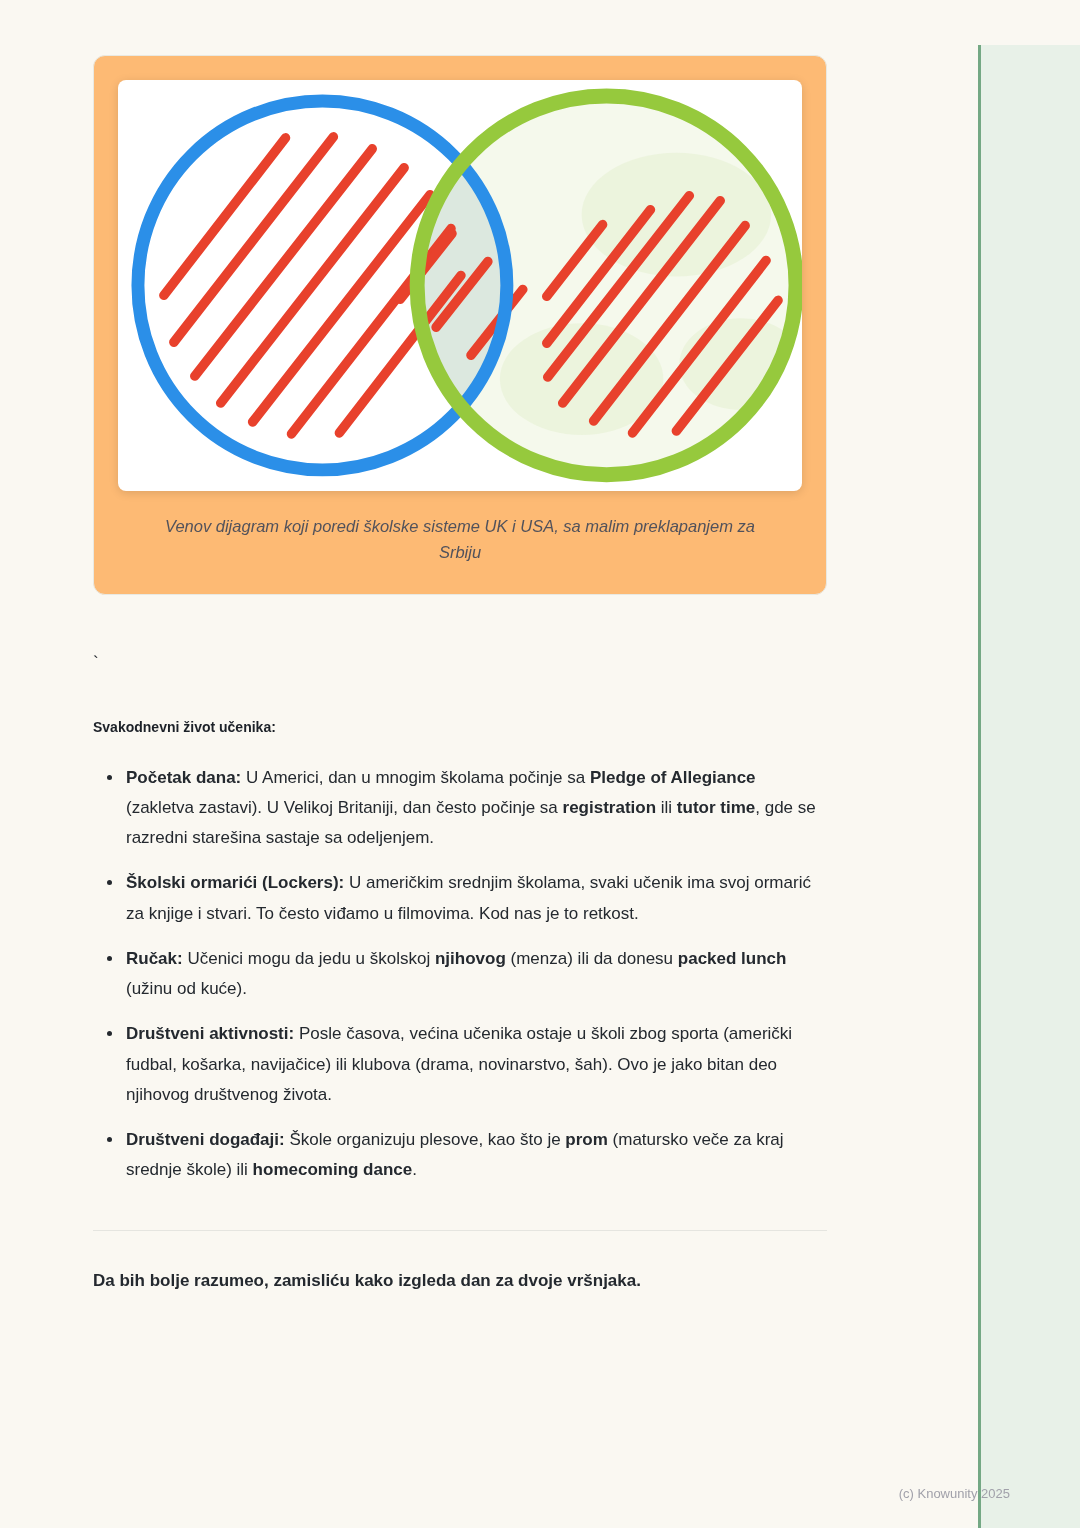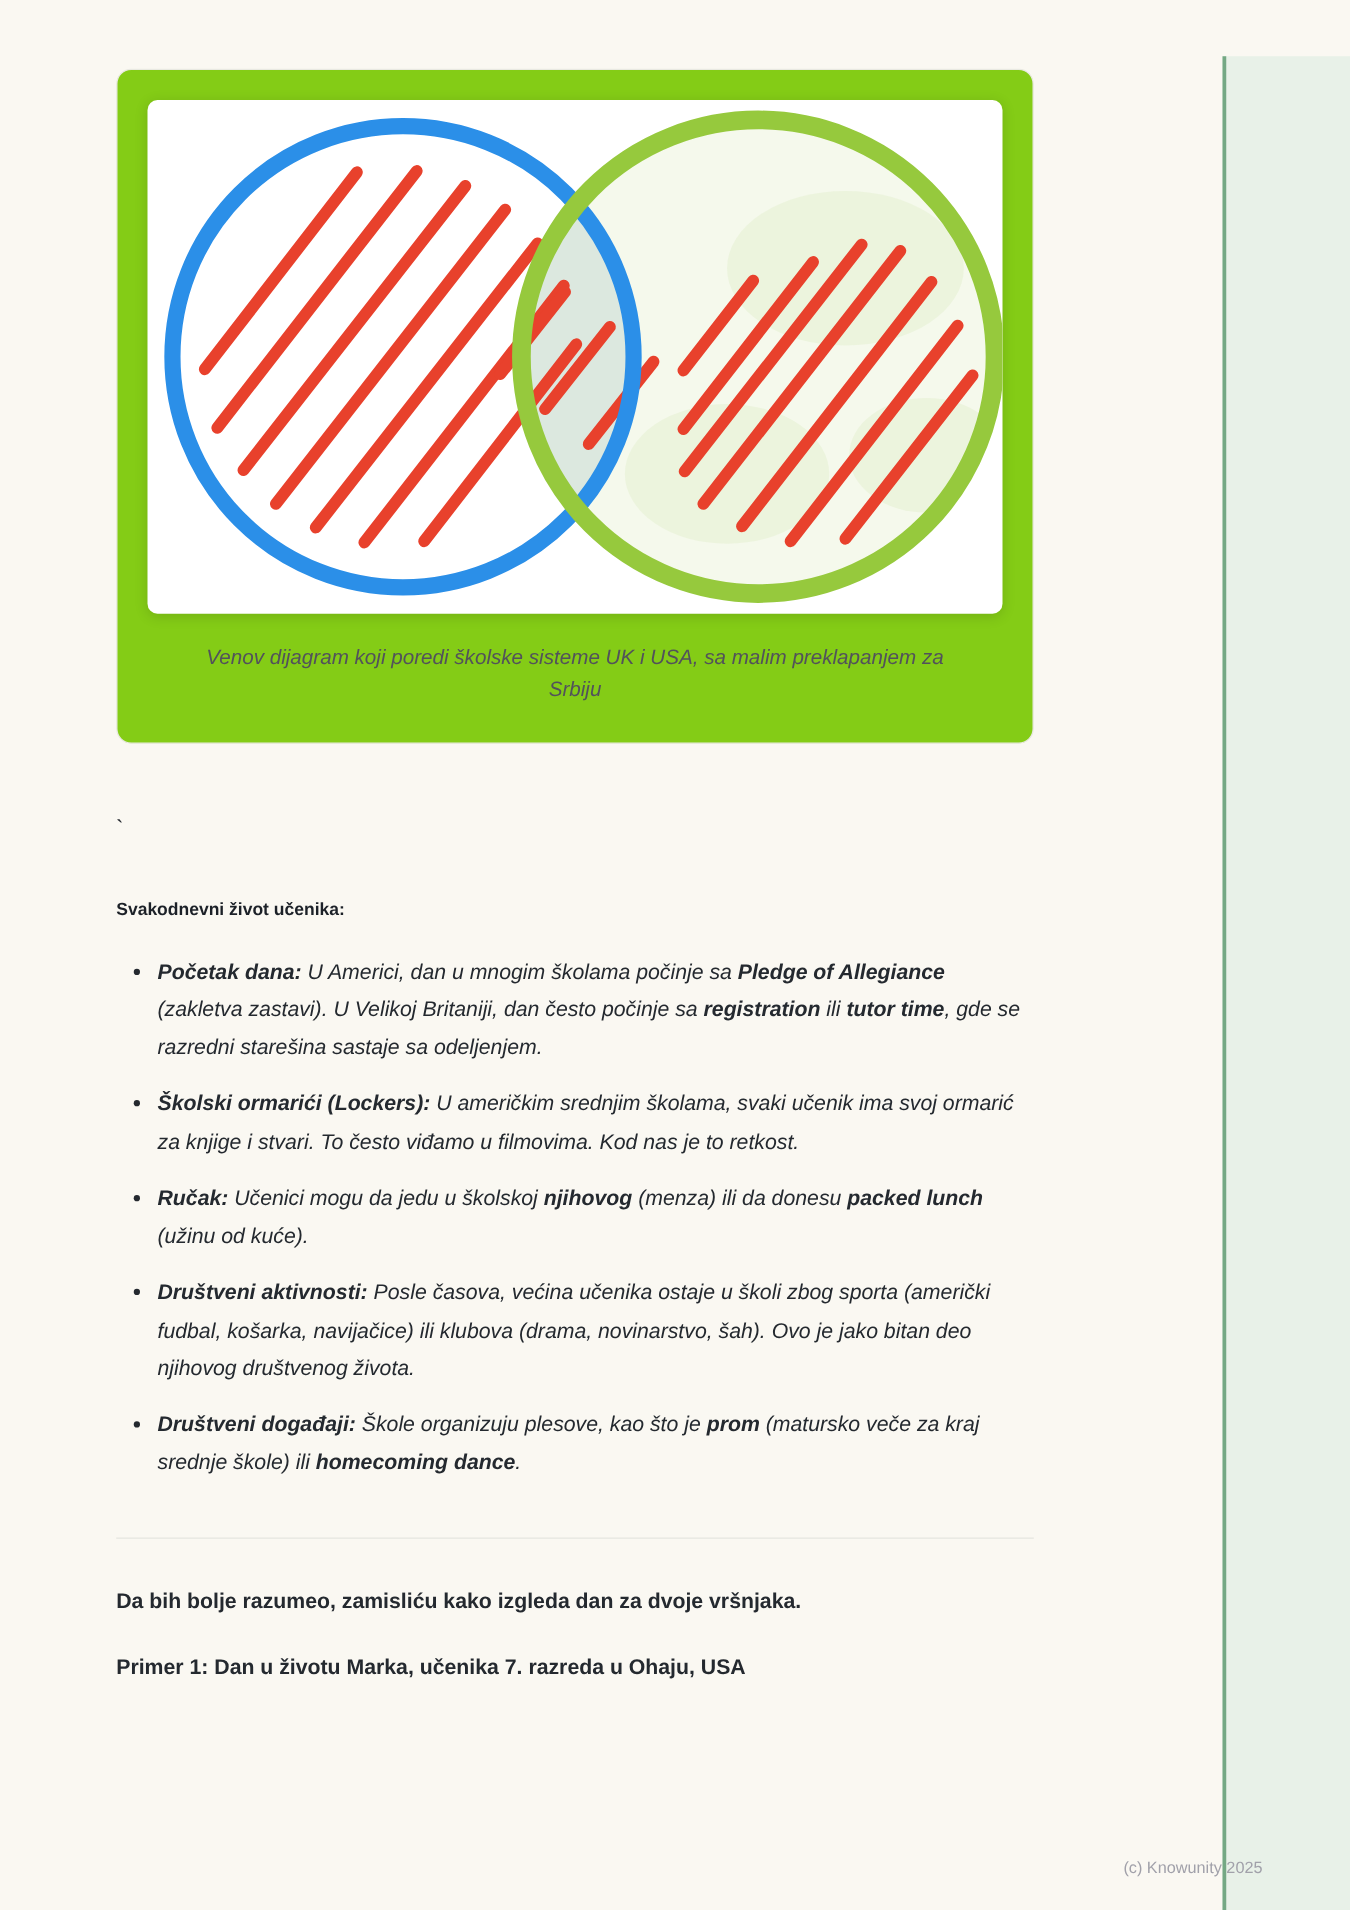--- a/index.html
+++ b/index.html
@@ -10,39 +10,38 @@
     color:#24292F;
     position:relative;
     overflow:hidden;
   }
   .edge-strip {
     position:absolute; top:45px; right:0; bottom:0; width:102px;
     background:#E8F1E8; border-left:3px solid #74A884;
   }
   .content { position:absolute; left:93px; top:55px; width:734px; }
   .card {
-    background:#84cc16; border:1px solid #E9E9E2; border-radius:12px;
+    background:#fdba74; border:1px solid #E9E9E2; border-radius:12px;
     padding:24px 24px 28px;
   }
   .img-frame {
     background:#ffffff; border-radius:8px; overflow:hidden;
     box-shadow:0 2px 10px rgba(0,0,0,0.13);
   }
   .img-frame svg { display:block; width:100%; height:auto; }
   figcaption {
     margin:22px auto 0; max-width:600px; text-align:center;
     font-style:italic; font-size:16.5px; line-height:1.6; color:#52525B;
   }
   .stray { margin-top:58px; font-size:17px; line-height:20px; color:#24292F; }
   h3.section { margin-top:46px; font-size:14px; font-weight:700; color:#1C2128; }
   ul.bullets { margin-top:28px; padding-left:31px; list-style:disc; }
   ul.bullets li {
     font-size:17px; line-height:1.78; margin-bottom:15px; padding-left:2px;
     color:#24292F;
-    font-style:italic;
   }
   ul.bullets li strong, p strong { font-weight:700; }
   hr.divider { border:none; border-top:1px solid #E5E5E0; margin:44px 0 0; }
   h2.green { margin-top:40px; font-size:28px; font-weight:700; letter-spacing:-0.2px; }
   p.intro { margin-top:36px; font-size:17px; line-height:1.6;font-weight:bold; }
   p.example { margin-top:30px; font-size:17px; font-weight:700; }
   .watermark {
     position:absolute; top:1486px; right:70px; z-index:5;
     font-size:13px; color:#A1A1AA;
   }
@@ -123,19 +122,18 @@
       <li><strong>Ručak:</strong><span> Učenici mogu da jedu u školskoj </span><strong>njihovog</strong><span> (menza) ili da donesu </span><strong>packed lunch</strong><span> (užinu od kuće).</span></li>
       <li><strong>Društveni aktivnosti:</strong><span> Posle časova, većina učenika ostaje u školi zbog sporta (američki fudbal, košarka, navijačice) ili klubova (drama, novinarstvo, šah). Ovo je jako bitan deo njihovog društvenog života.</span></li>
       <li><strong>Društveni događaji:</strong><span> Škole organizuju plesove, kao što je </span><strong>prom</strong><span> (matursko veče za kraj srednje škole) ili </span><strong>homecoming dance</strong><span>.</span></li>
     </ul>
 
     <hr class="divider">
 
 
     <p class="intro">Da bih bolje razumeo, zamisliću kako izgleda dan za dvoje vršnjaka.</p>
 
-    <p class="example">Primer 1: Dan u životu Marka, učenika 7. razreda u Ohaju, USA</p>
 
   </div>
 
   <div class="watermark">(c) Knowunity 2025</div>
 
 </div>
 
 </body></html>

